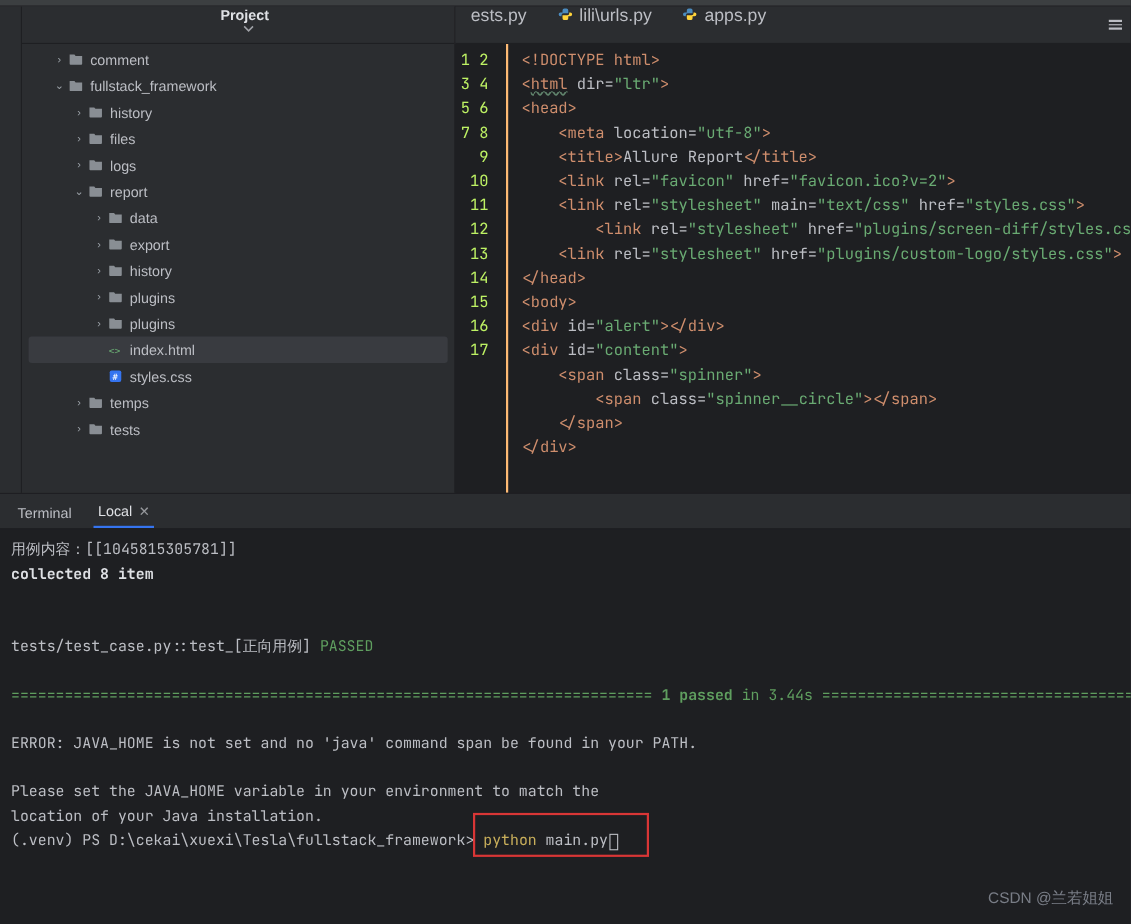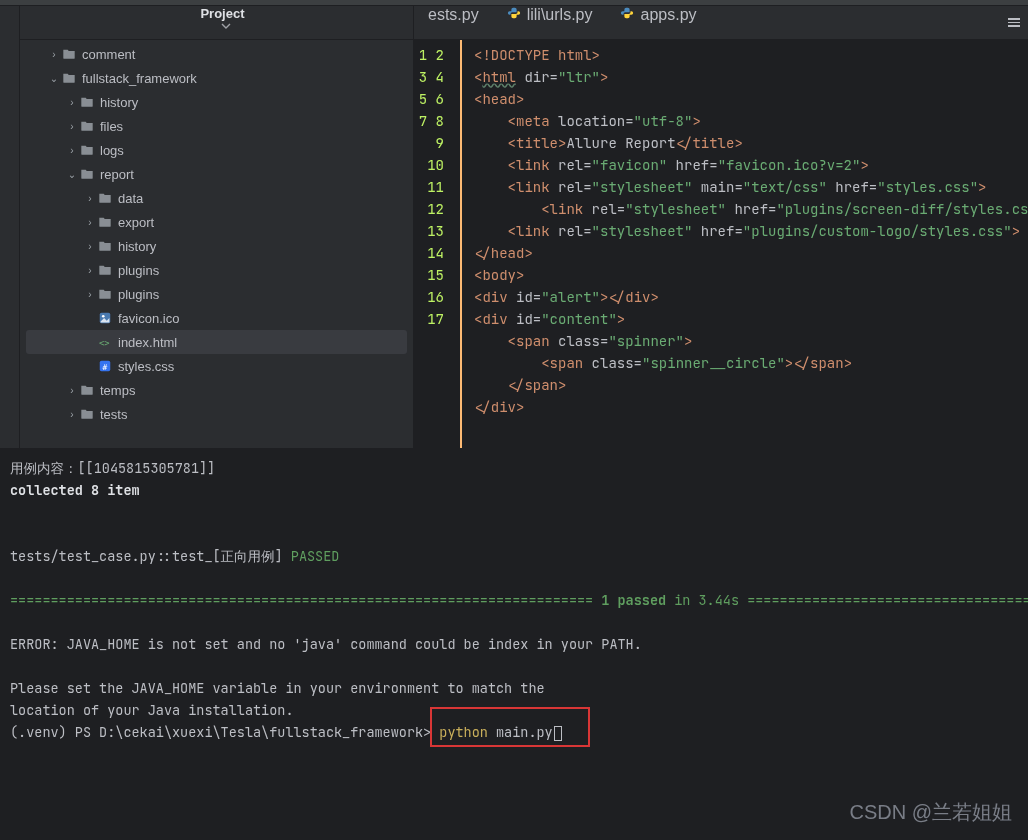--- a/index.html
+++ b/index.html
@@ -198,21 +198,21 @@
   top: 258px;
   width: 160px;
   height: 40px;
   pointer-events: none;
 }
 .watermark {
   position: absolute;
   right: 16px;
   bottom: 14px;
   color: #9095a0;
-  font-size: 20px;
+  font-size: 14px;
   opacity: .8;
 }
 
 svg { display: block; }
 .cursor-box {
   display: inline-block;
   border: 1px solid #bcbec4;
   width: 8px;
   height: 15px;
   vertical-align: text-bottom;
@@ -329,31 +329,20 @@
           <span>plugins</span>
         </div>
         <div class="tree-row" style="padding-left: 64px;">
           <span class="tree-arrow">›</span>
           <span class="tree-icon">
             <svg width="14" height="14" viewBox="0 0 16 16">
               <path fill="#9aa0a6" d="M1.5 3h5l1.2 1.5H14.5v8a1 1 0 0 1-1 1H2.5a1 1 0 0 1-1-1V3z" fill-opacity="0.85"></path>
             </svg>
           </span>
           <span>plugins</span>
-        </div>
-        <div class="tree-row" style="padding-left: 64px;">
-          <span class="tree-arrow"></span>
-          <span class="tree-icon">
-            <svg width="14" height="14" viewBox="0 0 16 16">
-              <rect width="12" height="12" x="2" y="2" rx="2" fill="#4a7ab0"></rect>
-              <circle cx="6" cy="6" r="1.5" fill="#fff"></circle>
-              <path d="M3 12 L7 8 L10 11 L13 8 V13 H3z" fill="#fff" fill-opacity="0.8"></path>
-            </svg>
-          </span>
-          <span>favicon.ico</span>
         </div>
         <div class="tree-row selected" style="padding-left: 58px;">
           <span class="tree-arrow"></span>
           <span class="tree-icon">
             <svg width="14" height="14" viewBox="0 0 16 16">
               <text x="1" y="12" font-size="10" fill="#6aab73" font-family="monospace">&lt;&gt;</text>
             </svg>
           </span>
           <span>index.html</span>
         </div>
@@ -448,29 +437,35 @@
 <span class="c-name">&lt;</span><span class="c-name">div</span><span class="c-attr"> id=</span><span class="c-str">"content"</span><span class="c-name">&gt;</span>
 <span class="c-name">    &lt;</span><span class="c-name">span</span><span class="c-attr"> class=</span><span class="c-str">"spinner"</span><span class="c-name">&gt;</span>
 <span class="c-name">        &lt;</span><span class="c-name">span</span><span class="c-attr"> class=</span><span class="c-str">"spinner__circle"</span><span class="c-name">&gt;&lt;/</span><span class="c-name">span</span><span class="c-name">&gt;</span>
 <span class="c-name">    &lt;/</span><span class="c-name">span</span><span class="c-name">&gt;</span>
 <span class="c-name">&lt;/</span><span class="c-name">div</span><span class="c-name">&gt;</span></div>
     </div>
   </div>
 </div>
 
 <div class="terminal-panel">
+  <div class="terminal-tabs">
+    <div class="term-tab"><span>Terminal</span></div>
+    <div class="term-tab active">
+      <span>Local</span><span class="close">✕</span>
+    </div>
+  </div>
   <div class="terminal-body"><span>用例内容：[[1045815305781]]</span>
 <span class="t-bold">collected 8 item</span>
 
 
 <span><span>tests/test_case.py::test_[正向用例] </span><span class="t-green">PASSED</span></span>
 
 <span><span class="t-sep">======================================================================== </span><span class="t-sep" style="font-weight:bold">1 passed</span><span class="t-sep"> in 3.44s</span><span class="t-sep"> ======================================</span></span>
 
-<span>ERROR: JAVA_HOME is not set and no 'java' command could be index in your PATH.</span>
+<span>ERROR: JAVA_HOME is not set and no 'java' command span be found in your PATH.</span>
 
 <span>Please set the JAVA_HOME variable in your environment to match the</span>
 <span>location of your Java installation.</span>
 <span><span>(.venv) PS D:\cekai\xuexi\Tesla\fullstack_framework&gt; </span><span class="t-yellow">python</span><span> main.py</span><span class="cursor-box"></span></span>
 <div class="red-box"></div>
   </div>
 </div>
 
 <div class="watermark">CSDN @兰若姐姐</div>
 

